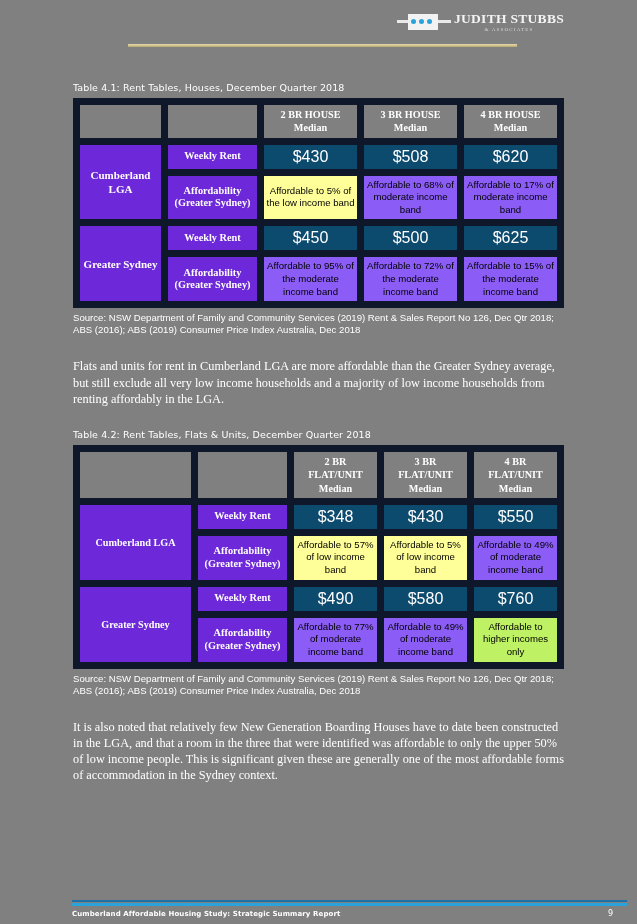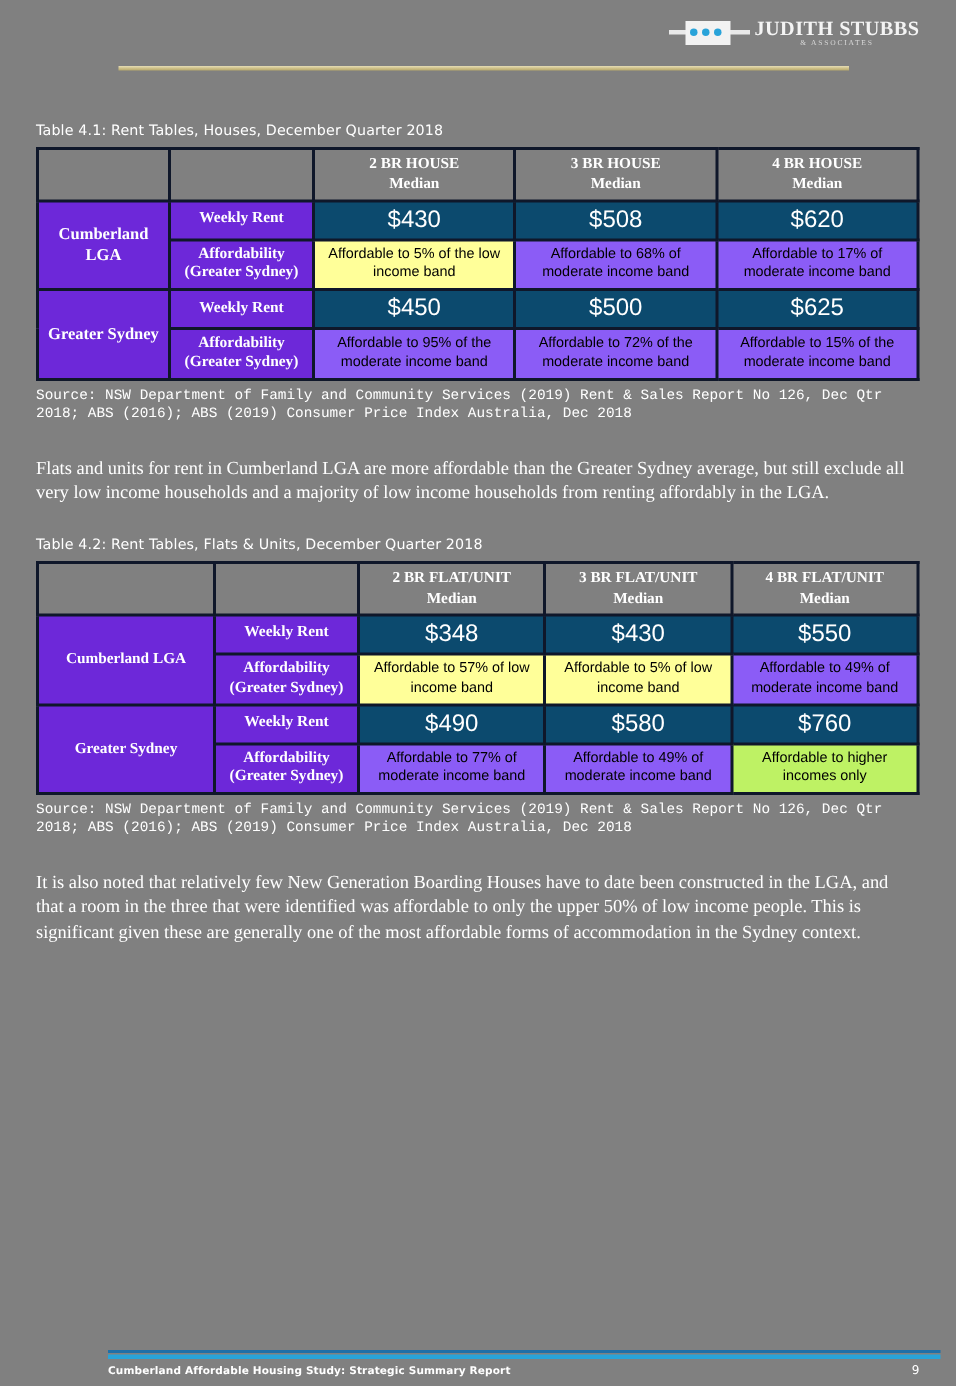--- a/index.html
+++ b/index.html
@@ -13,21 +13,21 @@
     font-family: "Liberation Serif", serif;
     color: #ffffff;
     overflow: hidden;
     position: relative;
   }
   .page {
     position: relative;
     width: 637px;
     height: 924px;
     box-sizing: border-box;
-    padding: 0 24px;
+    padding: 0 73px;
   }
 
   
   .header {
     position: relative;
     height: 52px;
   }
   .logo {
     position: absolute;
     right: 0px;
@@ -108,37 +108,37 @@
     letter-spacing: 0.1px;
   }
   p.para {
     font-family: "Liberation Serif", serif;
     font-size: 12.3px;
     line-height: 1.32;
     color: #ffffff;
     margin: 0;
   }
   .source {
-    font-family: Liberation Mono, monospace;
+    font-family: Liberation Sans, sans-serif;
     font-size: 9.6px;
     line-height: 1.25;
     color: #ffffff;
     margin: 4px 0 0 0;
   }
   .spacer-22 { height: 22px; }
   .spacer-30 { height: 30px; }
 
   
   table.rent-table {
     border-collapse: collapse;
     width: 100%;
     table-layout: fixed;
   }
   table.rent-table td {
-    border: 2px solid #0f172a;
+    border: 7px solid #0f172a;
     vertical-align: middle;
     text-align: center;
     padding: 3px 2px;
   }
   .col-lga { width: 88px; }
   .col-metric { width: 96px; }
 
   td.hdr {
     font-family: "Liberation Serif", serif;
     font-weight: bold;

